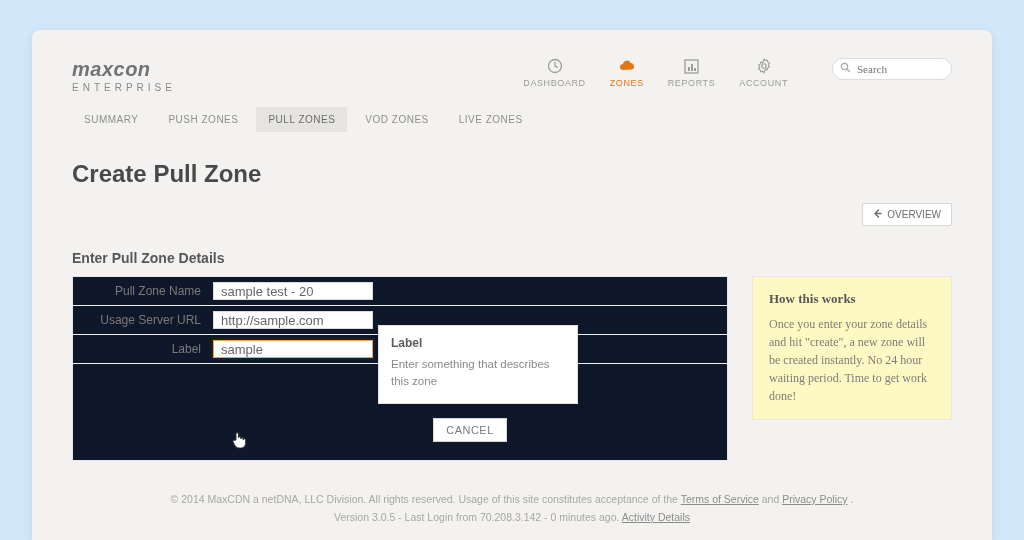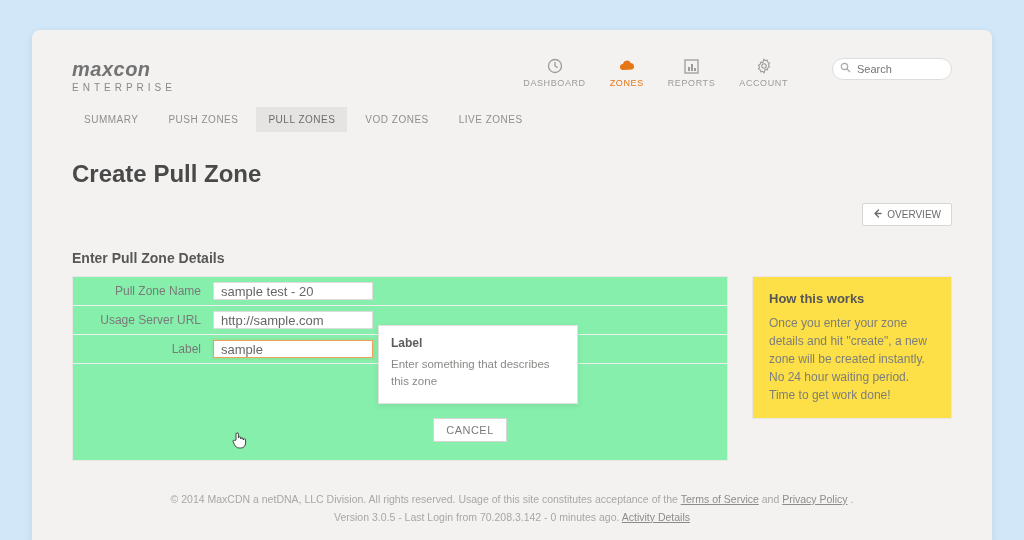--- a/index.html
+++ b/index.html
@@ -24,41 +24,41 @@
   .logo-block { flex: 0 0 auto; }
   .logo-main { color: #737373; font-weight: 800; letter-spacing: 0.5px; font-style: italic; font-size: 20px; }
   .logo-sub { color: #888; font-size: 10px; letter-spacing: 4px; margin-top: 1px; }
   .top-nav { margin-left: auto; display: flex; gap: 24px; align-items: flex-start; }
   .nav-item { display: flex; flex-direction: column; align-items: center; gap: 4px; font-size: 9px; letter-spacing: 0.6px; color: #9b9b99; cursor: pointer; }
   .nav-item.active { color: #e67514; }
   .nav-icon { width: 18px; height: 16px; display: flex; align-items: center; justify-content: center; }
   .search-wrap { margin-left: 20px; position: relative; }
   .search-input {
     width: 120px; height: 22px; border-radius: 11px; border: 1px solid #ddd;
-    background: #fff; padding: 0 10px 0 24px; font-size: 11px; color: #888;
+    background: #fff; padding: 0 10px 0 24px; font-size: 11px; color: #888; font-family: Liberation Serif, serif;
   }
   .search-ico { position: absolute; left: 8px; top: 4px; color: #aaa; font-size: 11px; }
 
   .tabs { margin-top: 14px; display: flex; gap: 6px; font-size: 10px; letter-spacing: 0.5px; color: #8f8f8d; text-align: center; }
   .tab { padding: 7px 12px; cursor: pointer; }
   .tab.active { background: #e5e4e2; color: #6c6c6a; }
 
   .title-row { display: flex; margin-top: 28px; }
   .page-title { font-size: 24px; font-weight: 600; color: #494949; flex: 1; }
   .overview-btn {
     background: #fff; border: 1px solid #d6d6d4; color: #6b6b69;
     padding: 5px 10px; font-size: 10px; border-radius: 2px; cursor: pointer;
     display: inline-flex; gap: 5px; align-items: center; margin-top: 43px;
   }
 
   .section-heading { margin-top: 24px; font-size: 14px; font-weight: 700; color: #575757; }
 
   .content-row { display: flex; gap: 24px; margin-top: 10px; align-items: flex-start; }
   .form-card {
-    background: #86efac; border: 1px solid #e8e7e5; flex: 1; padding: 0; position: relative;
+    background: #0f172a; border: 1px solid #e8e7e5; flex: 1; padding: 0; position: relative;
   }
   .form-grid { width: 100%; }
   .form-row { display: flex; align-items: center; border-bottom: 1px solid #f0efee; }
   .form-label { width: 140px; text-align: right; padding: 7px 12px 7px 0; color: #7a7a78; font-size: 12px; }
   .form-field { padding: 5px 10px 5px 0; }
   .form-input {
     width: 160px; height: 18px; border: 1px solid #dcdbd9; padding: 0 7px; font-size: 13px; color: #666;
   }
   .form-input.highlight { border-color: #e8a25c; box-shadow: 0 0 0 2px rgba(230,117,20,0.07); }
   .btn-row { padding: 14px 0 18px 140px; display: flex; gap: 16px; align-items: center; flex-direction: column; }
@@ -76,21 +76,21 @@
 
   .tooltip {
     position: absolute; left: 305px; top: 48px; width: 200px;
     background: #fff; border: 1px solid #e3e2e0; box-shadow: 0 2px 6px rgba(0,0,0,0.08);
     padding: 10px 12px 14px 12px;
   }
   .tooltip-title { font-weight: 700; color: #5c5c5a; font-size: 12px; margin-bottom: 6px; }
   .tooltip-body { color: #8a8a88; font-size: 11.5px; line-height: 1.45; }
 
   .help-card {
-    width: 200px; background: #fde047; border: 1px solid #e8e7e5; padding: 14px 16px;
+    width: 200px; background: #fef9c3; border: 1px solid #e8e7e5; padding: 14px 16px; font-family: Liberation Serif, serif;
   }
   .help-title { font-weight: 700; color: #575757; font-size: 13px; margin-bottom: 8px; }
   .help-body { color: #7d7d7b; font-size: 12px; line-height: 1.5; }
 
   .footer { margin-top: 30px; text-align: center; color: #a7a7a5; font-size: 10.5px; line-height: 1.7; }
   .footer a { color: #8c8c8a; text-decoration: underline; cursor: pointer; }
 </style>
 </head>
 <body>
 

